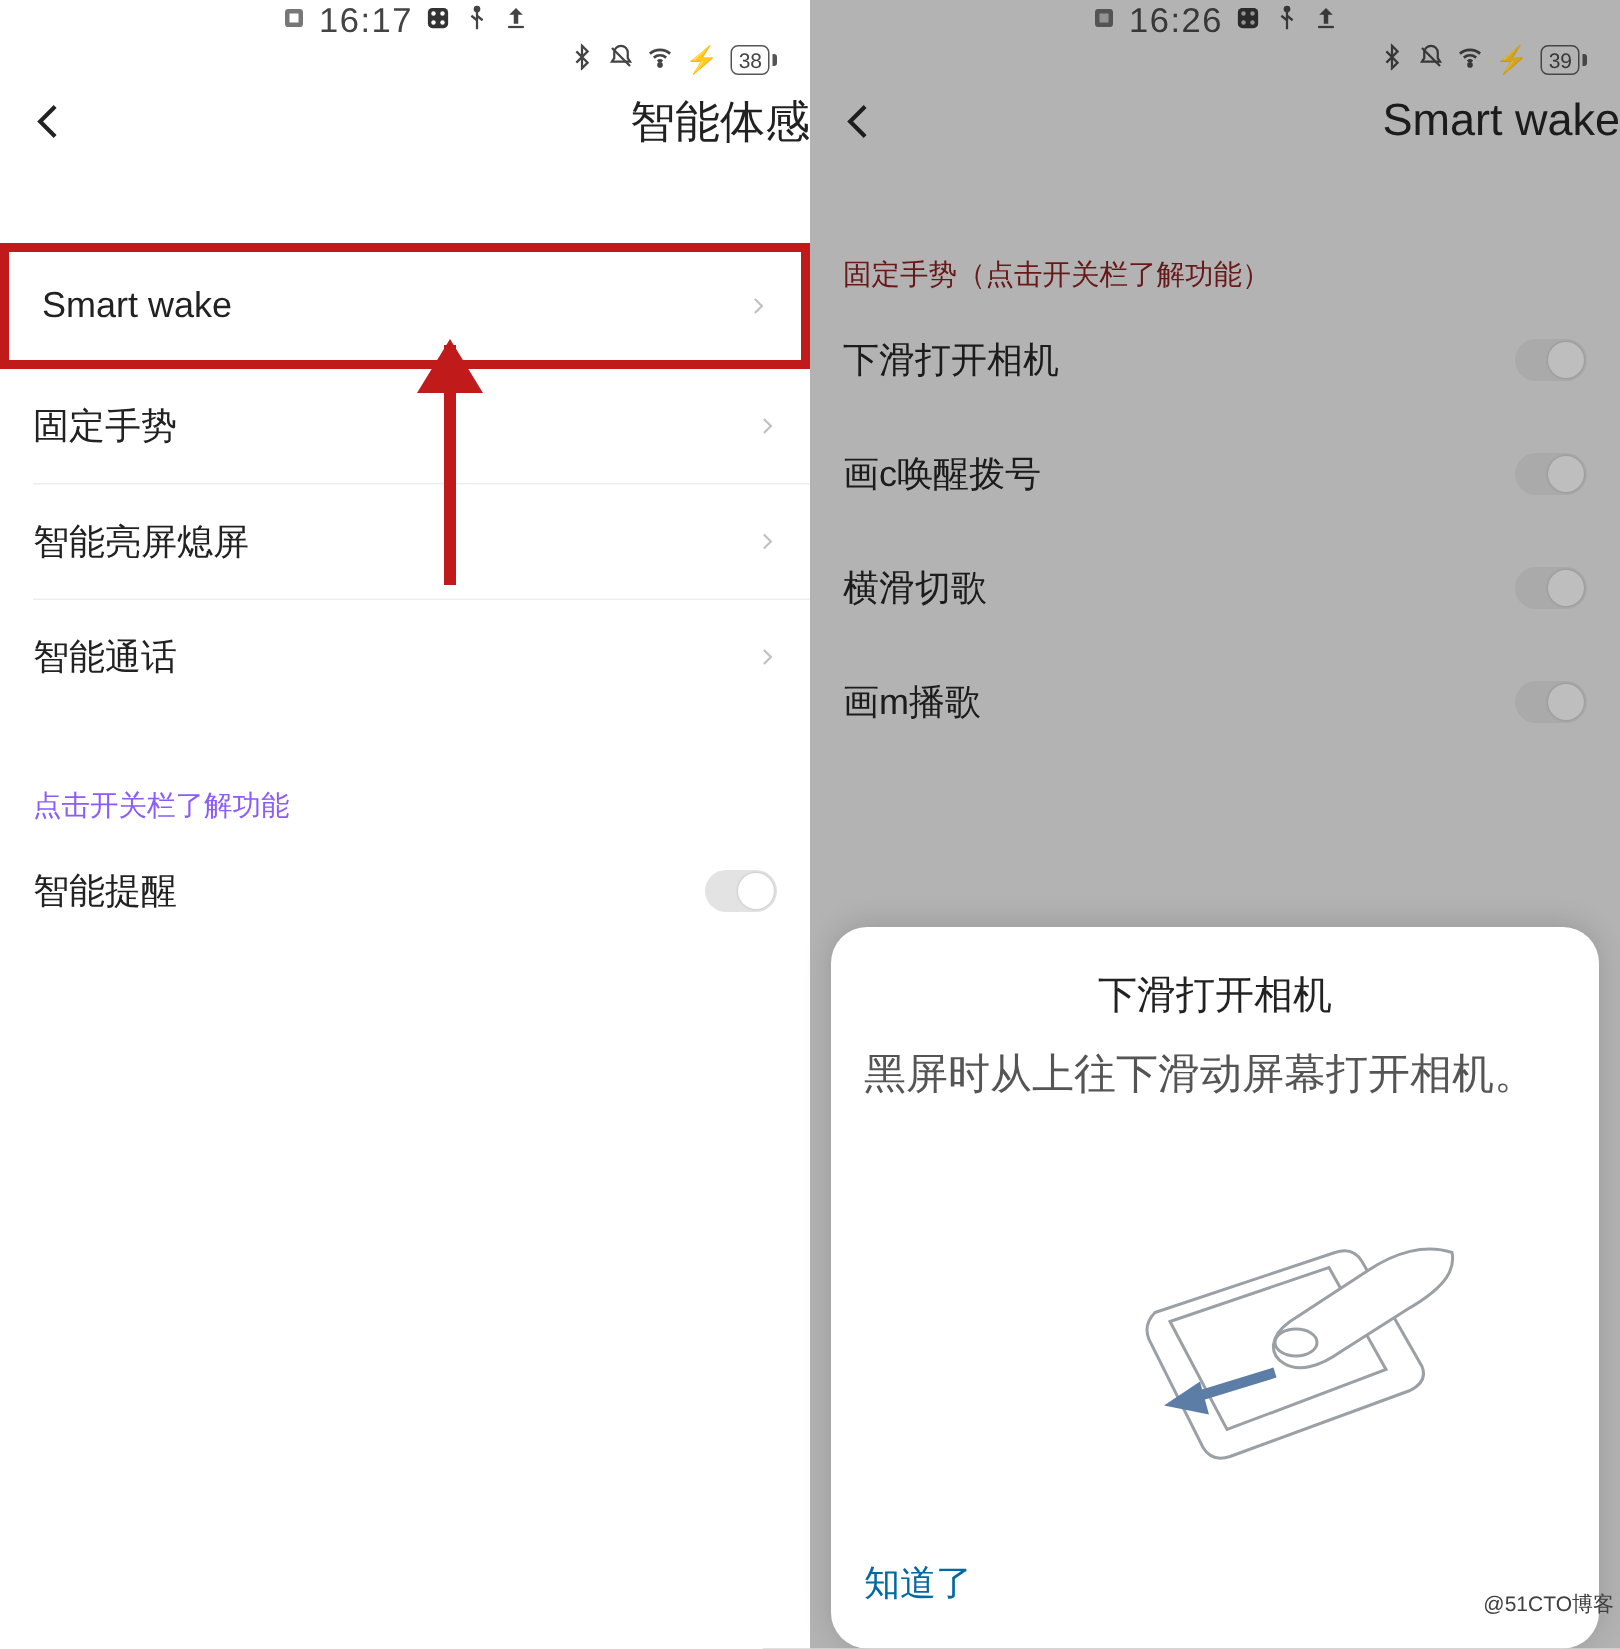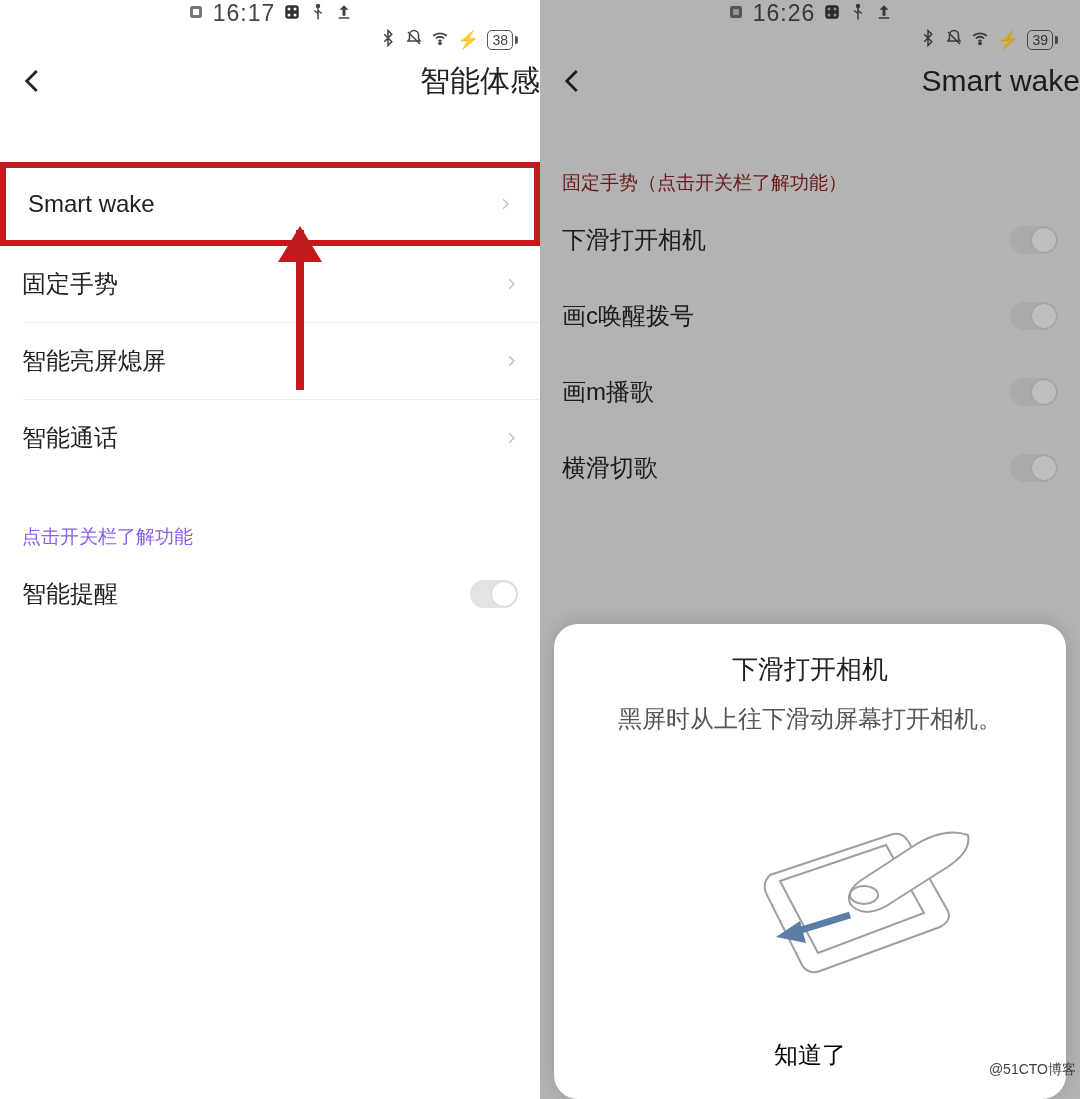--- a/index.html
+++ b/index.html
@@ -83,24 +83,24 @@
   }
 
   
   .modal-sheet {
     position:absolute; left:14px; right:14px; bottom:0;
     background:#fff; border-radius:24px 24px 24px 24px;
     padding:28px 22px 22px;
     box-shadow:0 -2px 20px rgba(0,0,0,.15);
   }
   .modal-title { text-align:center; font-size:26px; font-weight:500; color:#222; }
-  .modal-desc { text-align:center; font-size:24px; color:#555; margin-top:16px; }
+  .modal-desc { font-size:28px; color:#555; margin-top:16px; }
   .modal-illus { margin:40px auto 10px; width:320px; height:210px; position:relative; }
   .modal-ack {
-    text-align:center; font-size:24px; color:#000000; padding:14px 0 6px;
+    font-size:24px; color:#0369a1; padding:14px 0 6px;
   }
 
   .watermark {
     position:absolute; right:4px; bottom:20px; font-size:14px; color:#404040;
   }
 
   
   svg { display:block; }
 </style>
 </head>
@@ -307,25 +307,25 @@
 
     <div class="row">
       <span>下滑打开相机</span>
       <span class="toggle"></span>
     </div>
     <div class="row">
       <span>画c唤醒拨号</span>
       <span class="toggle"></span>
     </div>
     <div class="row">
+      <span>横滑切歌</span>
+      <span class="toggle"></span>
+    </div>
+    <div class="row">
       <span>画m播歌</span>
-      <span class="toggle"></span>
-    </div>
-    <div class="row">
-      <span>横滑切歌</span>
       <span class="toggle"></span>
     </div>
   </div>
 
   <div class="modal-sheet">
     <div class="modal-title">下滑打开相机</div>
     <div class="modal-desc">黑屏时从上往下滑动屏幕打开相机。</div>
     <div class="modal-illus">
       <svg viewBox="0 0 320 210" width="320" height="210">
 

